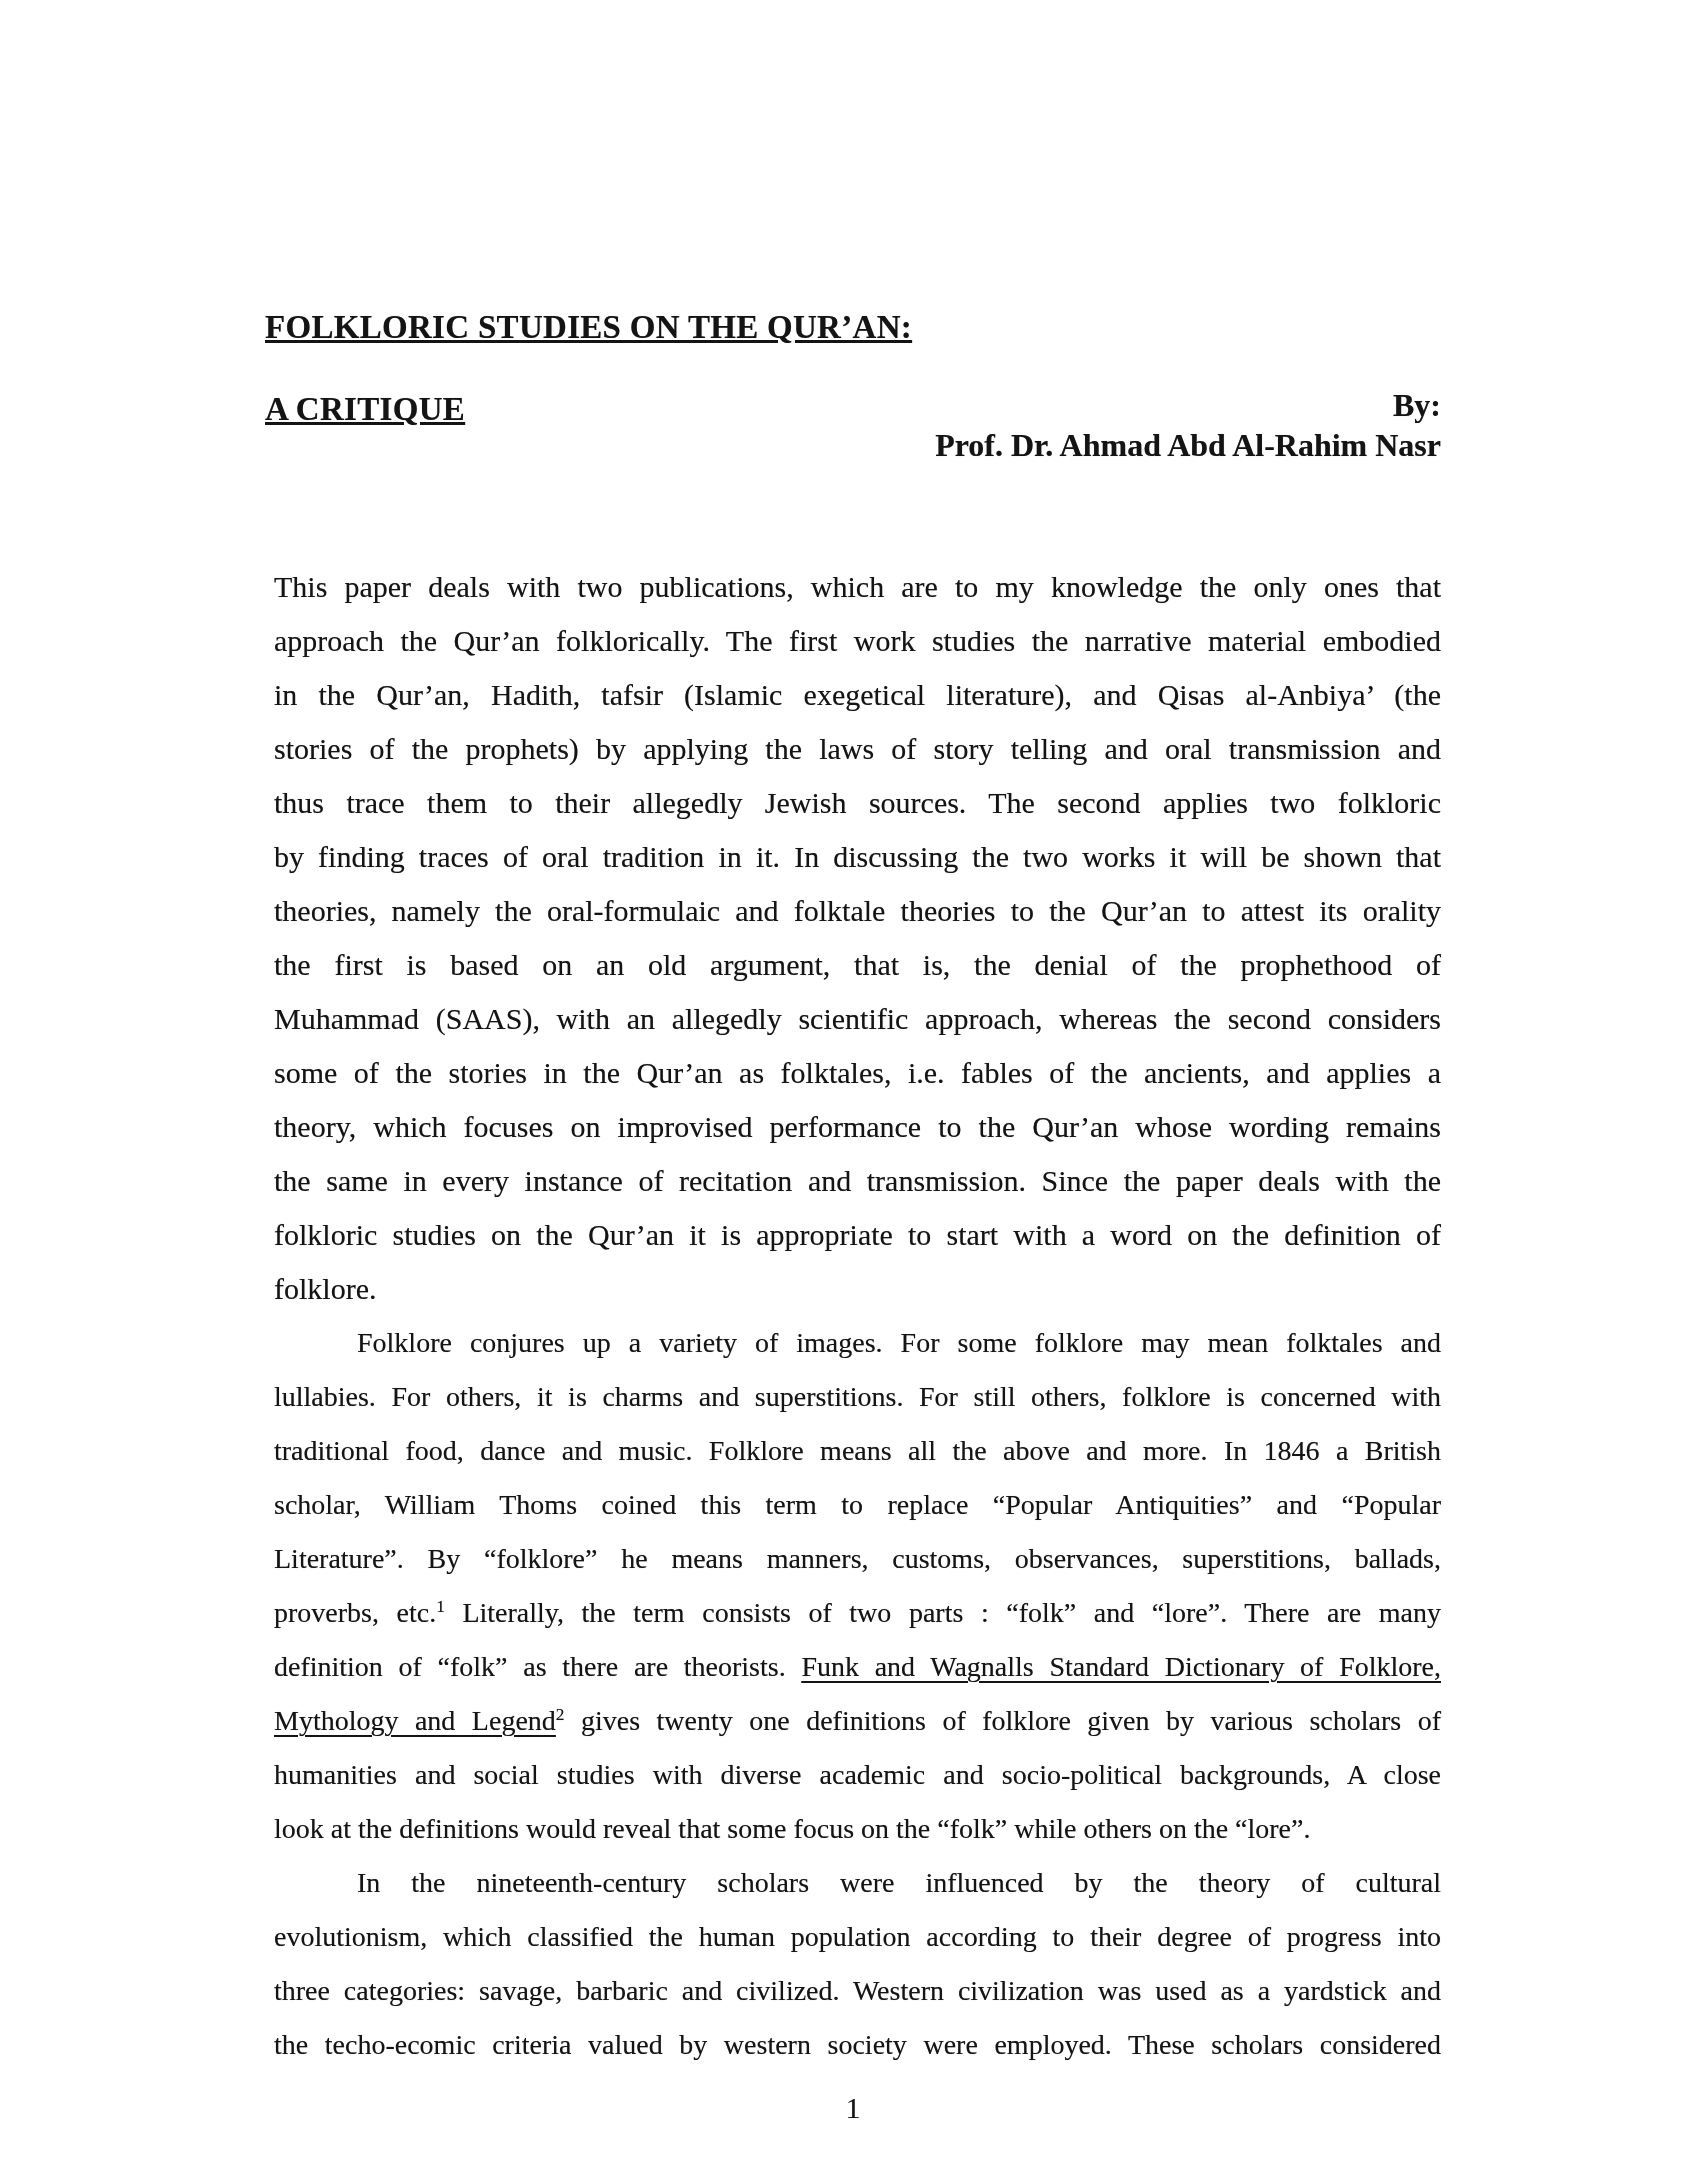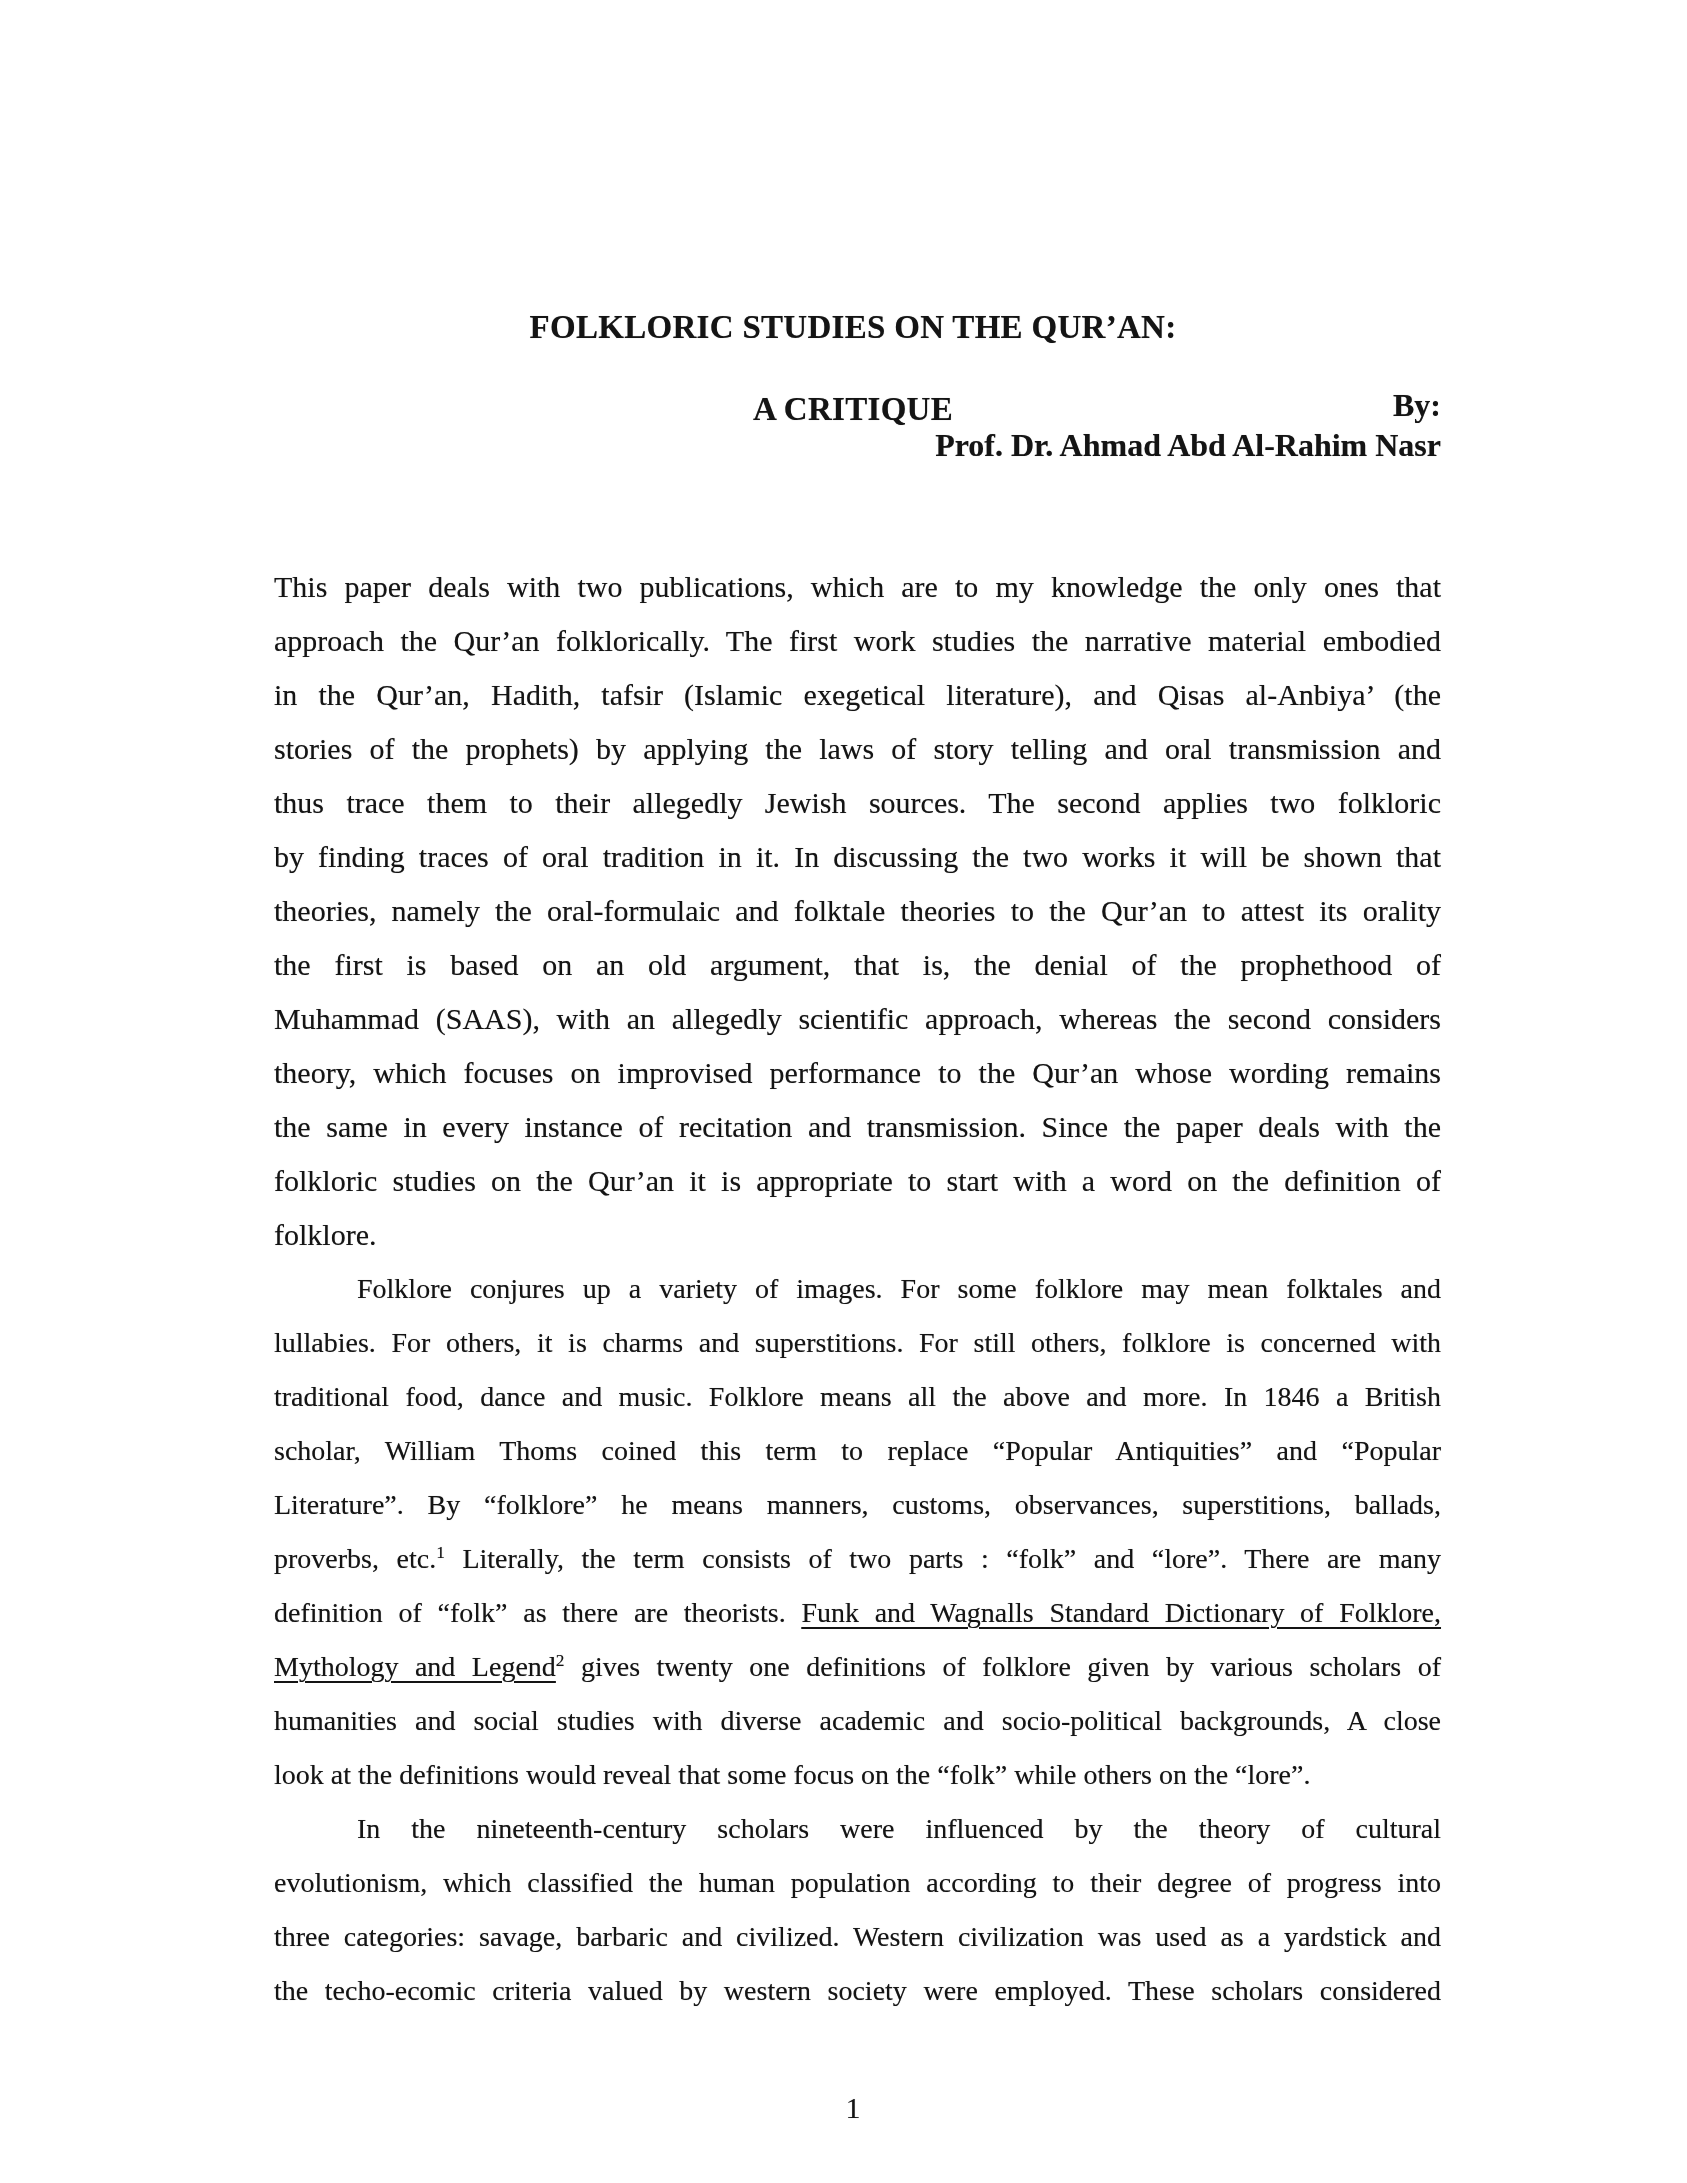--- a/index.html
+++ b/index.html
@@ -15,26 +15,26 @@
     color: #141414;
     font-family: "Liberation Serif", "DejaVu Serif", serif;
     overflow: hidden;
     text-shadow: 0 0 0.7px rgba(10,10,10,0.45); 
   }
   .title-block {
     position: absolute;
     top: 266px;
     left: 265px;
     width: 1176px;
-    text-align: center;
     font-weight: bold;
     font-size: 33px;
     line-height: 41px;
     letter-spacing: 0.3px;
     white-space: pre-line;
+    text-decoration: underline;
   }
   .byline-block {
     position: absolute;
     top: 385px;
     left: 265px;
     width: 1176px;
     text-align: right;
     font-size: 32px;
     line-height: 40px;
     font-weight: bold;
@@ -98,20 +98,21 @@
       <div class="para p1">
         <div class="line"><span class="seg">This paper deals with two publications, which are to my knowledge the only ones that</span></div>
         <div class="line"><span class="seg">approach the Qur’an folklorically. The first work studies the narrative material embodied</span></div>
         <div class="line"><span class="seg">in the Qur’an, </span><span class="seg it">Hadith, tafsir</span><span class="seg"> (Islamic exegetical literature), and </span><span class="seg it">Qisas al-Anbiya’</span><span class="seg"> (the</span></div>
         <div class="line"><span class="seg">stories of the prophets) by applying the laws of story telling and oral transmission and</span></div>
         <div class="line"><span class="seg">thus trace them to their allegedly Jewish sources. The second applies two folkloric</span></div>
         <div class="line"><span class="seg">by finding traces of oral tradition in it. In discussing the two works it will be shown that</span></div>
         <div class="line"><span class="seg">theories, namely the oral-formulaic and folktale theories to the Qur’an to attest its orality</span></div>
         <div class="line"><span class="seg">the first is based on an old argument, that is, the denial of the prophethood of</span></div>
         <div class="line"><span class="seg">Muhammad (SAAS), with an allegedly scientific approach, whereas the second considers</span></div>
+        <div class="line"><span class="seg">some of the stories in the Qur’an as folktales, i.e. fables of the ancients, and applies a</span></div>
         <div class="line"><span class="seg">theory, which focuses on improvised performance to the Qur’an whose wording remains</span></div>
         <div class="line"><span class="seg">the same in every instance of recitation and transmission. Since the paper deals with the</span></div>
         <div class="line"><span class="seg">folkloric studies on the Qur’an it is appropriate to start with a word on the definition of</span></div>
         <div class="line flush"><span class="seg">folklore.</span></div>
       </div>
       <div class="para p2">
         <div class="line indent"><span class="seg">Folklore conjures up a variety of images. For some folklore may mean folktales and</span></div>
         <div class="line"><span class="seg">lullabies. For others, it is charms and superstitions. For still others, folklore is concerned with</span></div>
         <div class="line"><span class="seg">traditional food, dance and music. Folklore means all the above and more. In 1846 a British</span></div>
         <div class="line"><span class="seg">scholar, William Thoms coined this term to replace “Popular Antiquities” and “Popular</span></div>

